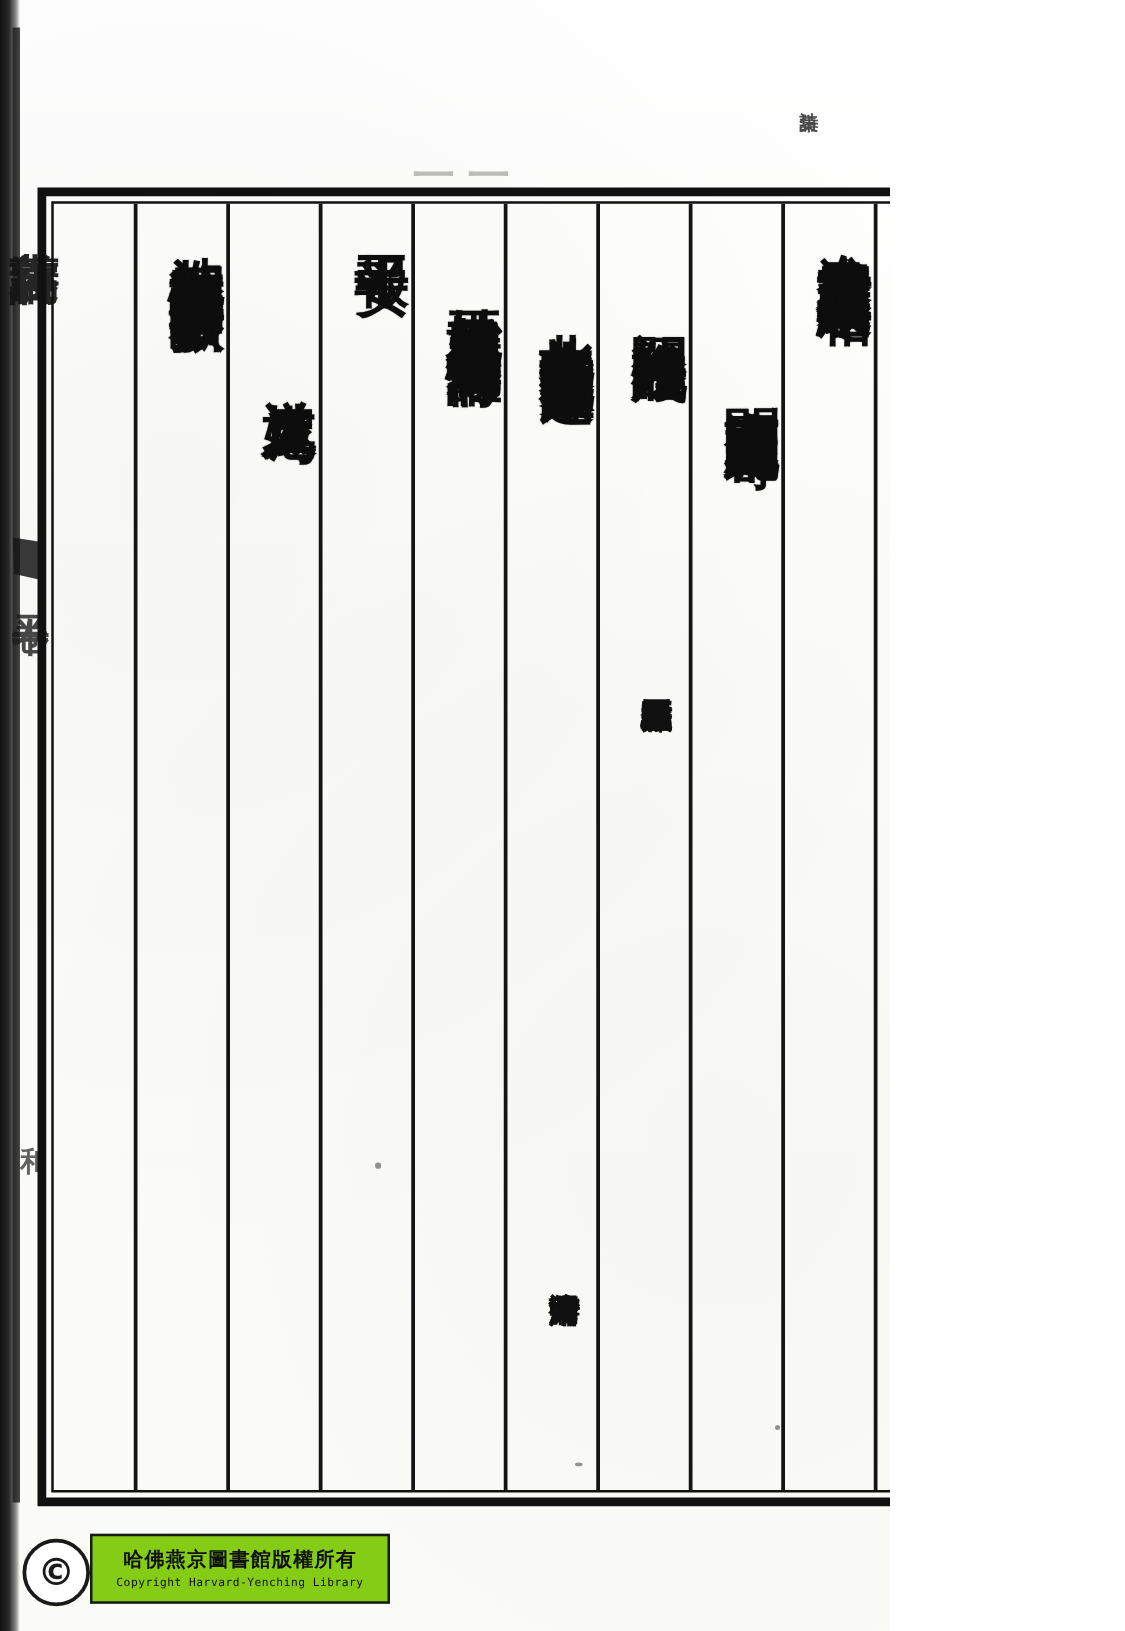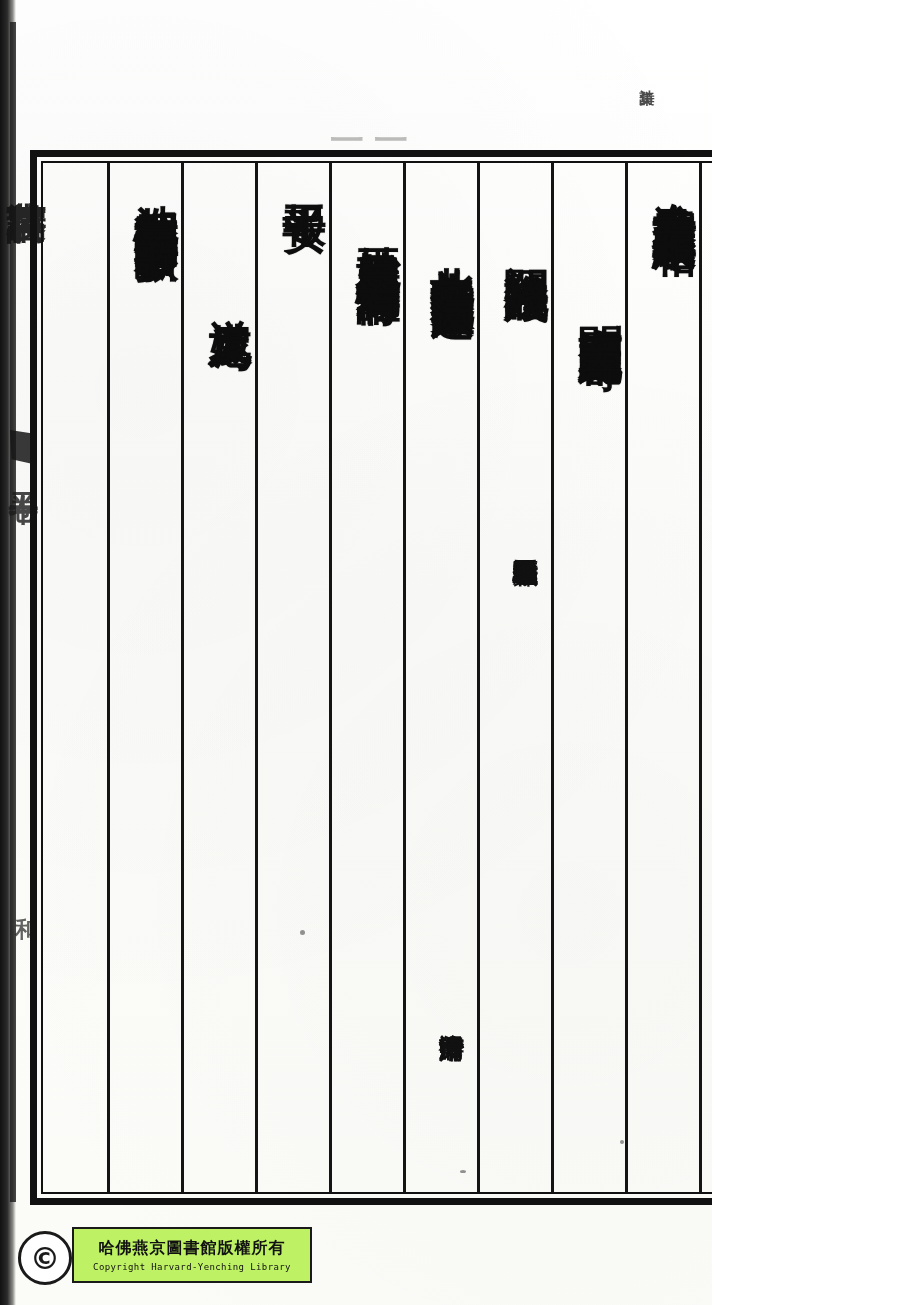--- a/index.html
+++ b/index.html
@@ -170,21 +170,21 @@
     letter-spacing: 10px;
   }
   
   .stamp {
     position: absolute;
     left: 72px;
     bottom: 22px;
     width: 240px;
     height: 56px;
     border: 2px solid #1a1a1a;
-    background: #bef264;
+    background: #84cc16;
     box-sizing: border-box;
     display: flex;
     flex-direction: column;
     justify-content: center;
     align-items: center;
     gap: 3px;
   }
   .stamp-cn {
     font-size: 16px;
     font-weight: 700;

